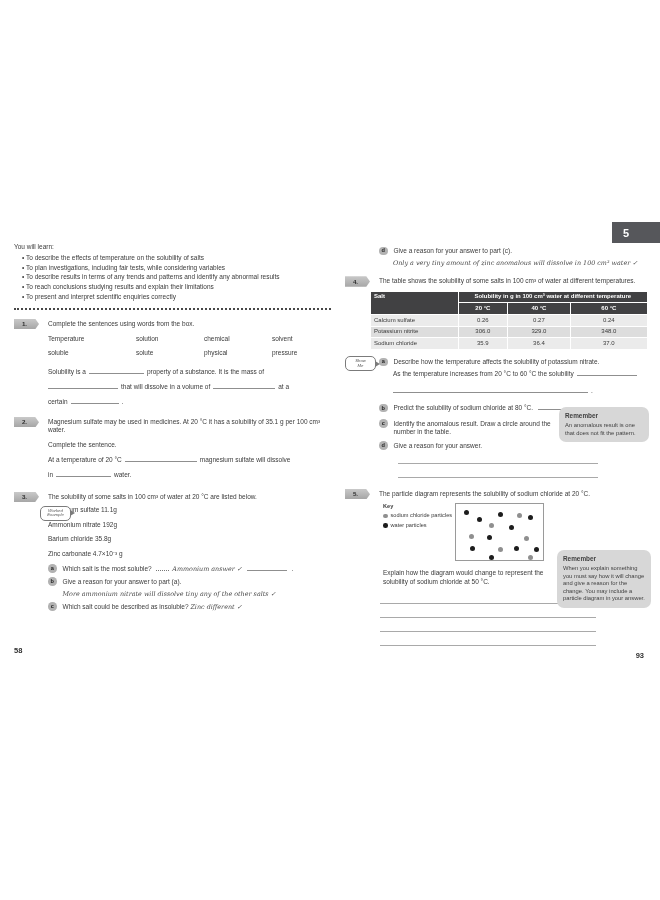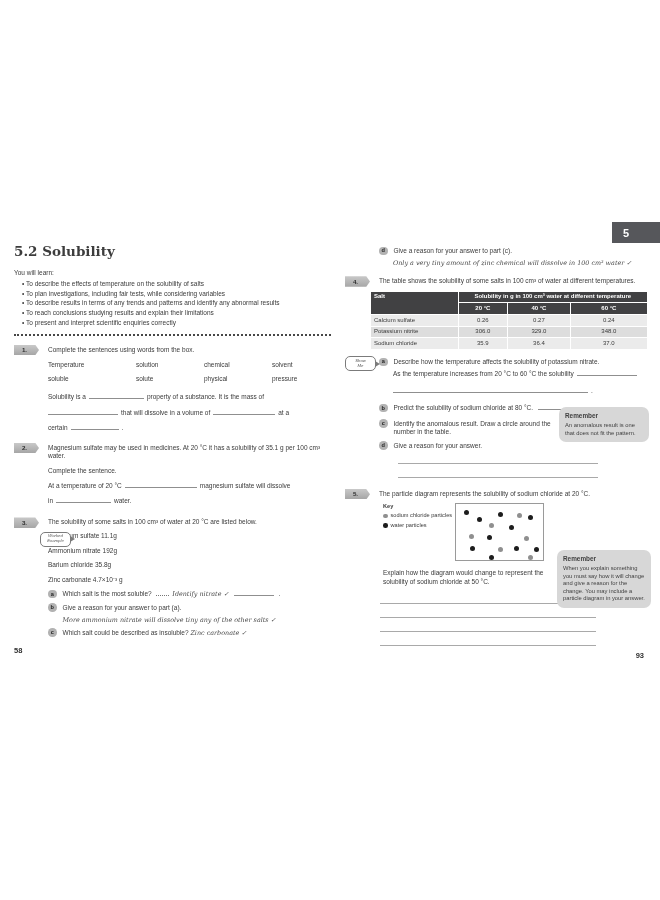--- a/index.html
+++ b/index.html
@@ -82,21 +82,20 @@
 </head>
 <body>
 
 <div class="canvas">
 
   <div class="chapter-tab">
     <span>5</span>
   </div>
 
   <div class="page page-left">
-    <h1 class="title">5.2 Solubility</h1>
     <div class="learn-head">You will learn:</div>
     <ul class="objectives" id="objectives">
         <li>To describe the effects of temperature on the solubility of salts</li>
         <li>To plan investigations, including fair tests, while considering variables</li>
         <li>To describe results in terms of any trends and patterns and identify any abnormal results</li>
         <li>To reach conclusions studying results and explain their limitations</li>
         <li>To present and interpret scientific enquiries correctly</li>
       </ul>
     <div class="dotline"></div>
 
@@ -156,47 +155,47 @@
           <div class="saltline">Ammonium nitrate 192g</div>
           <div class="saltline">Barium chloride 35.8g</div>
           <div class="saltline">Zinc carbonate 4.7×10⁻³ g</div>
         </div>
 
       <div class="subq">
         <span class="circ">a</span>
         <span>
           <span>Which salt is the most soluble?</span>
           <span class="dotted-blank"></span>
-          <span class="ans">Identify nitrate ✓</span>
+          <span class="ans">Ammonium answer ✓</span>
           <span class="blank w40"></span>
           <span>.</span>
         </span>
       </div>
       <div class="subq">
         <span class="circ">b</span>
         <span>Give a reason for your answer to part (a).</span>
       </div>
       <div class="ans ans-line">More ammonium nitrate will dissolve tiny any of the other salts ✓</div>
       <div class="subq">
         <span class="circ">c</span>
         <span>
           <span>Which salt could be described as insoluble?</span>
-          <span class="ans">Zinc carbonate ✓</span>
+          <span class="ans">Zinc different ✓</span>
         </span>
       </div>
     </div>
   </div>
 
   <div class="page page-right">
 
     <div class="subq" style="margin-left:34px;margin-top:0;">
       <span class="circ">d</span>
       <span>Give a reason for your answer to part (c).</span>
     </div>
-    <div class="ans ans-line" style="margin-left:48px;">Only a very tiny amount of zinc chemical will dissolve in 100 cm³ water ✓</div>
+    <div class="ans ans-line" style="margin-left:48px;">Only a very tiny amount of zinc anomalous will dissolve in 100 cm³ water ✓</div>
 
     <div class="qrow" style="margin-top:10px;">
       <div class="qbadge">4.</div>
       <div class="qtext">The table shows the solubility of some salts in 100 cm³ of water at different temperatures.</div>
     </div>
 
     <table class="soltable">
       <thead>
         <tr>
           <th rowspan="2" class="col-salt" style="vertical-align:top;">Salt</th>

